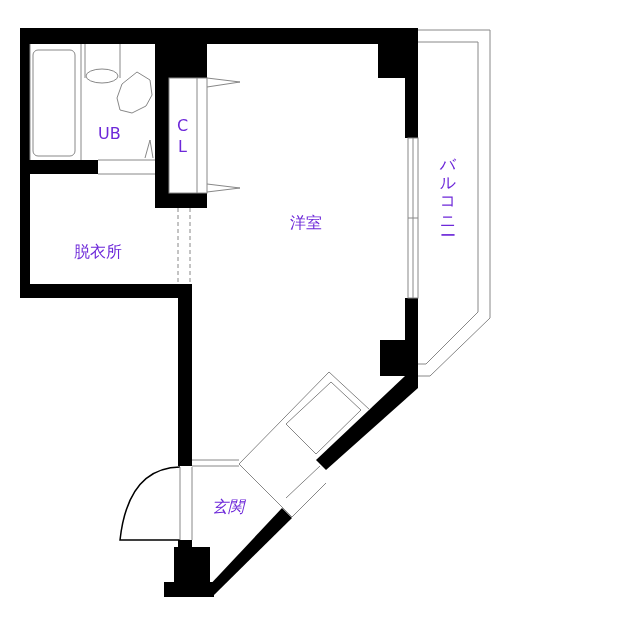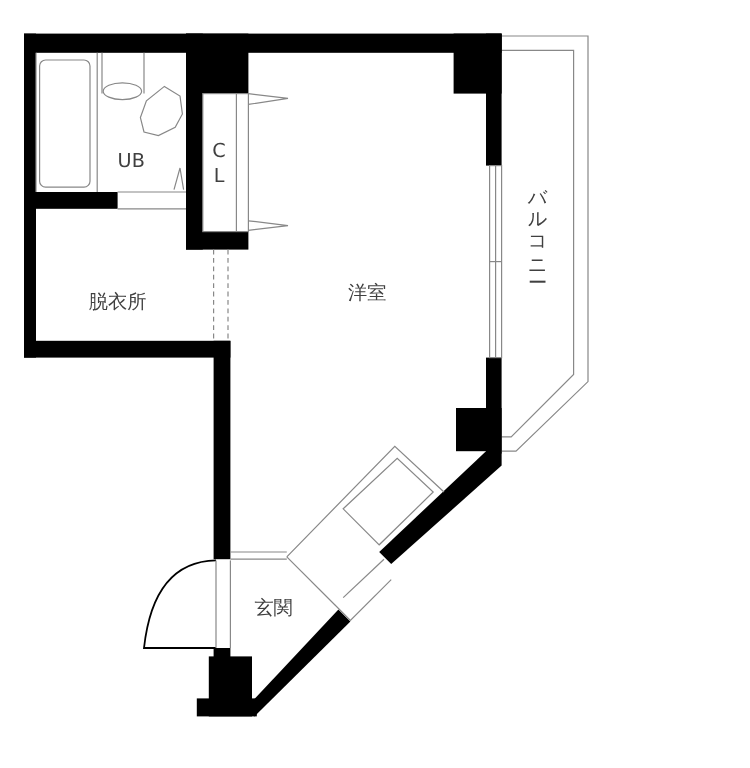--- a/index.html
+++ b/index.html
@@ -1,18 +1,18 @@
 <!DOCTYPE html>
 <html><head>
 <meta charset="utf-8">
 <style>
   html,body{margin:0;padding:0;background:#ffffff;}
   body{width:625px;height:640px;overflow:hidden;position:relative;font-family:"DejaVu Sans",sans-serif;}
   svg{position:absolute;left:0;top:0;}
-  .lbl{position:absolute;color:#404040;font-size:16px;line-height:1;white-space:nowrap;}
+  .lbl{position:absolute;color:#6d28d9;font-size:16px;line-height:1;white-space:nowrap;}
   .vert{writing-mode:vertical-rl;text-orientation:upright;letter-spacing:2px;}
 </style>
 </head>
 <body>
 
 <svg width="625" height="640" viewBox="0 0 625 640" xmlns="http://www.w3.org/2000/svg">
 
   <g fill="none" stroke="#888" stroke-width="1">
     <polyline points="418,30 490,30 490,318 430,376 418,376"></polyline>
     <polyline points="418,42 478,42 478,312 426,364 418,364"></polyline>
@@ -94,15 +94,15 @@
   </g>
   <g fill="none" stroke="#888" stroke-width="1">
     <line x1="180" y1="467" x2="180" y2="540"></line>
     <line x1="192" y1="467" x2="192" y2="540"></line>
   </g>
 </svg>
 
 <div class="lbl" style="left:98px;top:126px;">UB</div>
 <div class="lbl vert" style="left:174px;top:116px;">CL</div>
 <div class="lbl" style="left:74px;top:244px;">脱衣所</div>
-<div class="lbl" style="left:290px;top:215px;margin-top:21px;">洋室</div>
+<div class="lbl" style="left:290px;top:215px;">洋室</div>
 <div class="lbl vert" style="left:440px;top:146px;">バルコニー</div>
-<div class="lbl" style="left:212px;top:499px;">玄関</div>
+<div class="lbl" style="left:212px;top:499px;font-style:italic;">玄関</div>
 
 </body></html>

